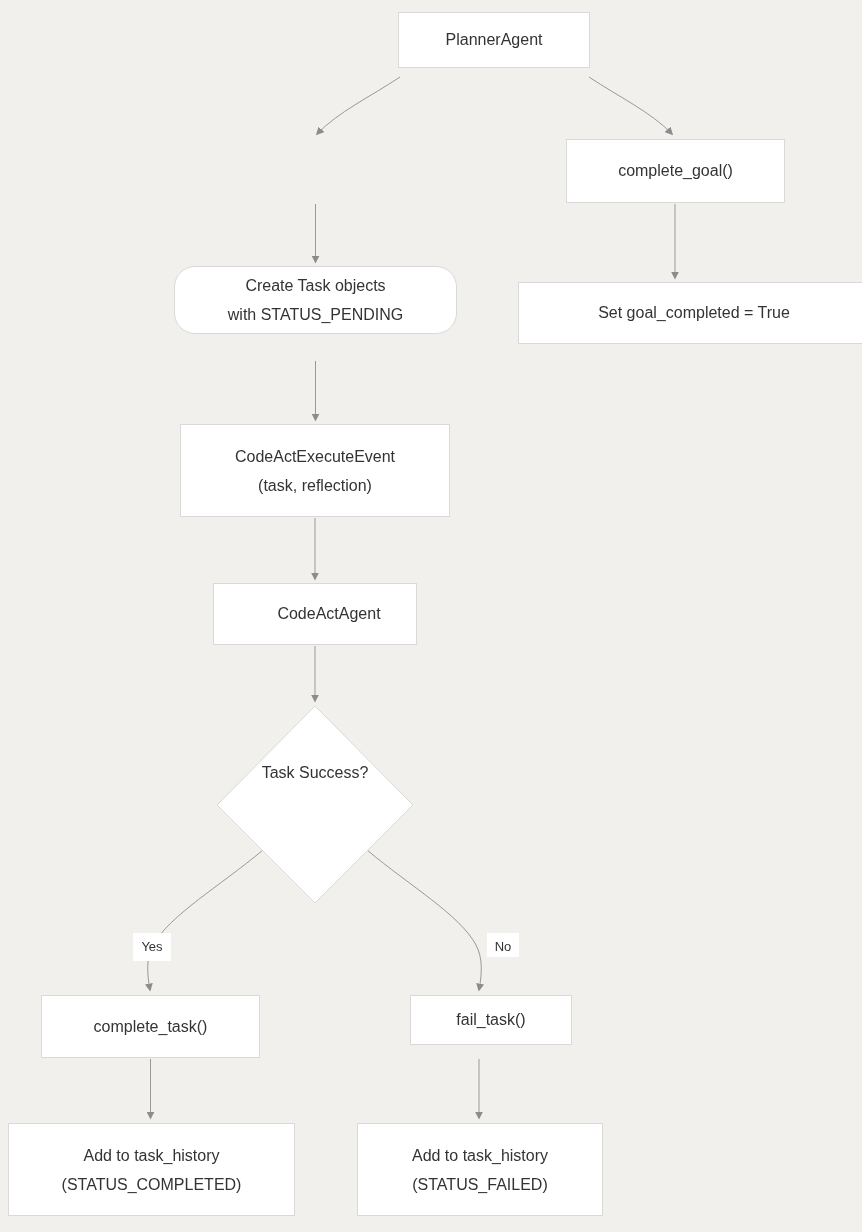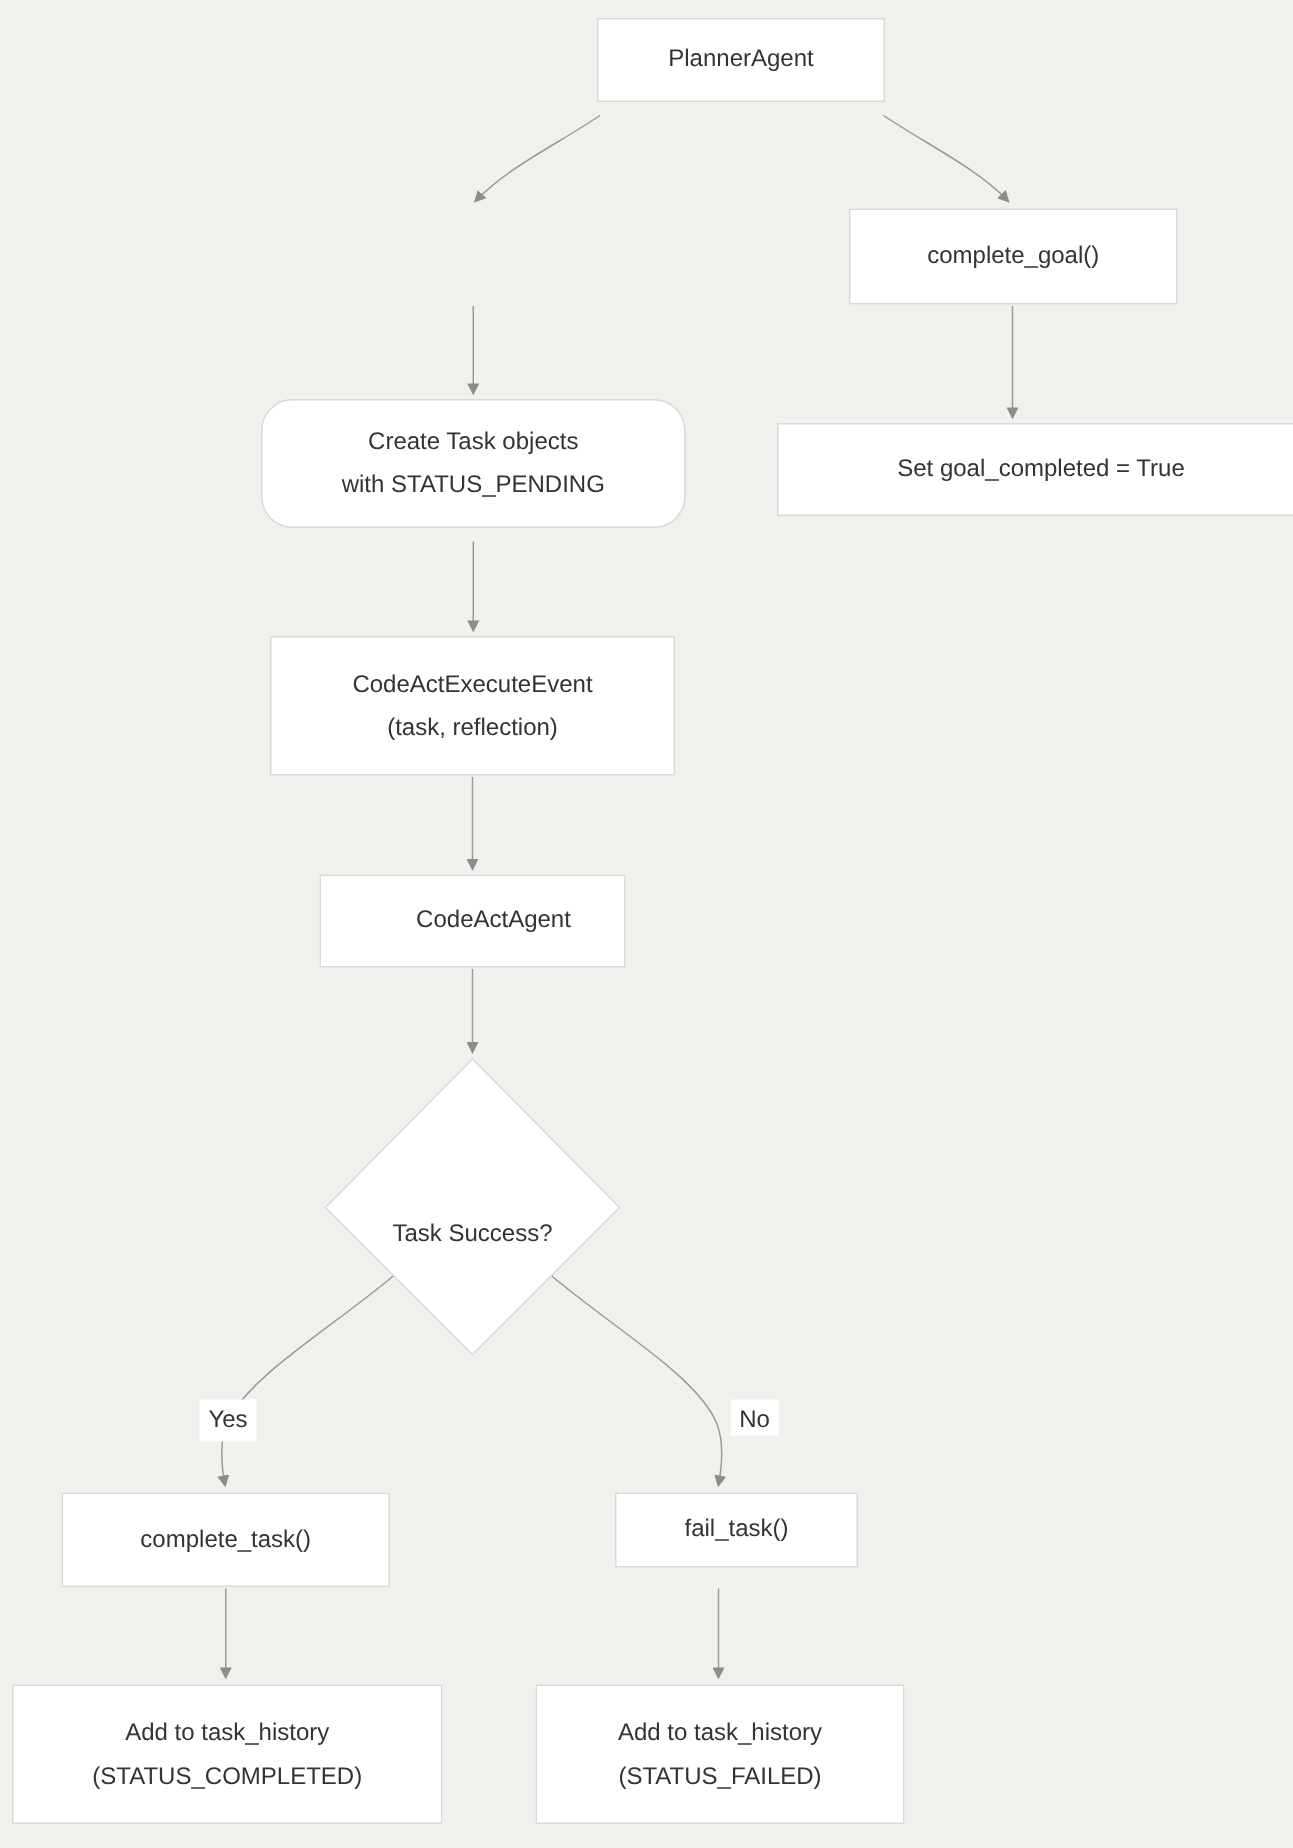--- a/index.html
+++ b/index.html
@@ -22,36 +22,36 @@
     border:1px solid var(--node-border);
     color:var(--text);font-size:16px;line-height:26px;
     display:flex;flex-direction:column;align-items:center;justify-content:center;
     text-align:center;box-sizing:border-box;
   }
   .node .ln{display:block;line-height:29px;}
   .diamond-label{
     position:absolute;color:var(--text);font-size:16px;text-align:center;
   }
   .edge-label{
-    position:absolute;background:#ffffff;color:var(--text);font-size:16px;
+    position:absolute;background:#ffffff;color:var(--text);font-size:13px;
     line-height:28px;text-align:center;
   }
   
   #n-planner{left:398px;top:12px;width:192px;height:56px;}
   #n-set-tasks{left:171px;top:139px;width:289px;height:64px;}
   #n-complete-goal{left:566px;top:139px;width:219px;height:64px;}
-  #n-create-task{left:174px;top:266px;width:283px;height:86px;border-radius:21px;}
+  #n-create-task{left:174px;top:266px;width:283px;height:68px;border-radius:21px;}
   #n-set-goal{left:518px;top:282px;width:352px;height:62px;}
   #n-codeact-event{left:180px;top:424px;width:270px;height:93px;}
   #n-codeact-agent{left:213px;top:583px;width:204px;height:62px;padding-left:28px;}
   #n-complete-task{left:41px;top:995px;width:219px;height:63px;}
   #n-fail-task{left:398px;top:995px;width:162px;height:50px;margin-left:12px;}
   #n-add-completed{left:8px;top:1123px;width:287px;height:93px;}
   #n-add-failed{left:357px;top:1123px;width:246px;height:93px;}
-  #lbl-task-success{left:225px;top:814px;width:180px;text-align:center;}
+  #lbl-task-success{left:225px;top:764px;width:180px;text-align:center;}
   #lbl-yes{left:133px;top:933px;width:38px;height:28px;}
   #lbl-no{left:487px;top:933px;width:32px;height:24px;}
 </style>
 </head>
 <body>
 
 <div class="canvas">
 
   <svg class="edges" width="862" height="1232" viewBox="0 0 862 1232">
     <defs>

